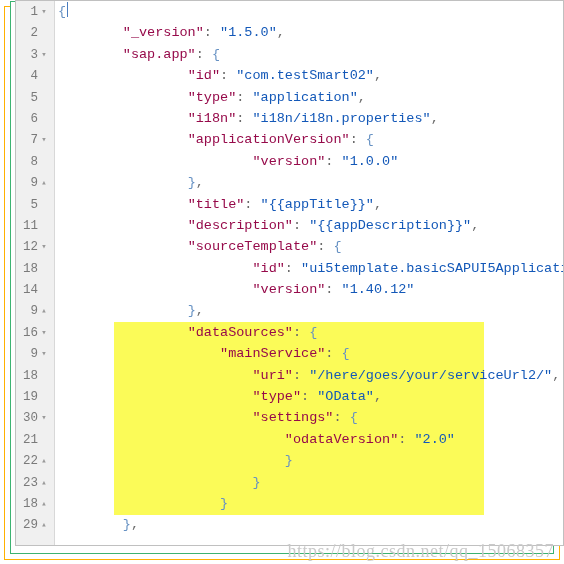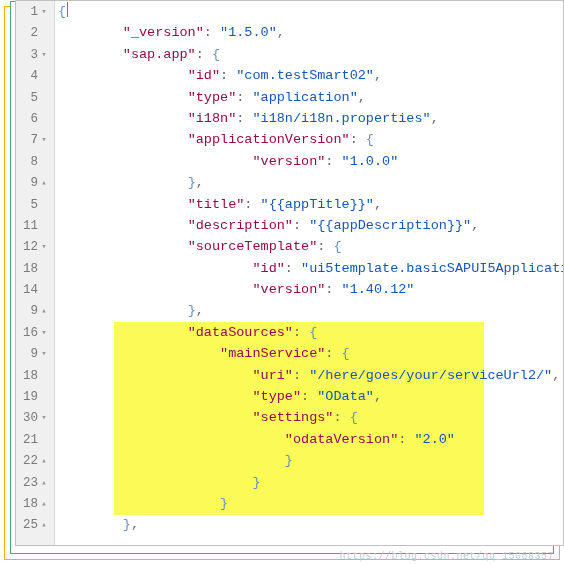--- a/index.html
+++ b/index.html
@@ -84,22 +84,22 @@
     position:absolute;
     background:#fbfb58;
     z-index:0;
   }
   .code-area .line .code,
   .code-area .line span { position:relative; z-index:1; }
   .watermark {
     position:absolute;
     right:10px; bottom:2px;
     color:#c9c9c9;
-    font-family: Liberation Mono, monospace;
-    font-size:10px;
+    font-family: Liberation Serif, serif;
+    font-size:18px;
     letter-spacing:0.5px;
     z-index:5;
   }
 </style>
 </head>
 <body>
 
 <div class="outer-frame"></div>
 <div class="outer-frame2"></div>
 <div class="editor">
@@ -121,21 +121,21 @@
       <div class="line"><span class="ln">9</span><span class="fold">▴</span></div>
       <div class="line"><span class="ln">16</span><span class="fold">▾</span></div>
       <div class="line"><span class="ln">9</span><span class="fold">▾</span></div>
       <div class="line"><span class="ln">18</span><span class="fold"></span></div>
       <div class="line"><span class="ln">19</span><span class="fold"></span></div>
       <div class="line"><span class="ln">30</span><span class="fold">▾</span></div>
       <div class="line"><span class="ln">21</span><span class="fold"></span></div>
       <div class="line"><span class="ln">22</span><span class="fold">▴</span></div>
       <div class="line"><span class="ln">23</span><span class="fold">▴</span></div>
       <div class="line"><span class="ln">18</span><span class="fold">▴</span></div>
-      <div class="line"><span class="ln">25</span><span class="fold">▴</span></div>
+      <div class="line"><span class="ln">29</span><span class="fold">▴</span></div>
     </div>
   <div class="code-area">
       <div class="highlight" style="left: 60px; top: 321px; width: 370px; height: 192.6px;"></div>
       <div class="line"><span class="code"><span class="brace">{</span><span class="cursor"></span></span></div>
       <div class="line"><span class="code">        <span class="key">"_version"</span><span class="colon">: </span><span class="str">"1.5.0"</span><span class="punc">,</span></span></div>
       <div class="line"><span class="code">        <span class="key">"sap.app"</span><span class="colon">: </span><span class="brace">{</span></span></div>
       <div class="line"><span class="code">                <span class="key">"id"</span><span class="colon">: </span><span class="str">"com.testSmart02"</span><span class="punc">,</span></span></div>
       <div class="line"><span class="code">                <span class="key">"type"</span><span class="colon">: </span><span class="str">"application"</span><span class="punc">,</span></span></div>
       <div class="line"><span class="code">                <span class="key">"i18n"</span><span class="colon">: </span><span class="str">"i18n/i18n.properties"</span><span class="punc">,</span></span></div>
       <div class="line"><span class="code">                <span class="key">"applicationVersion"</span><span class="colon">: </span><span class="brace">{</span></span></div>

